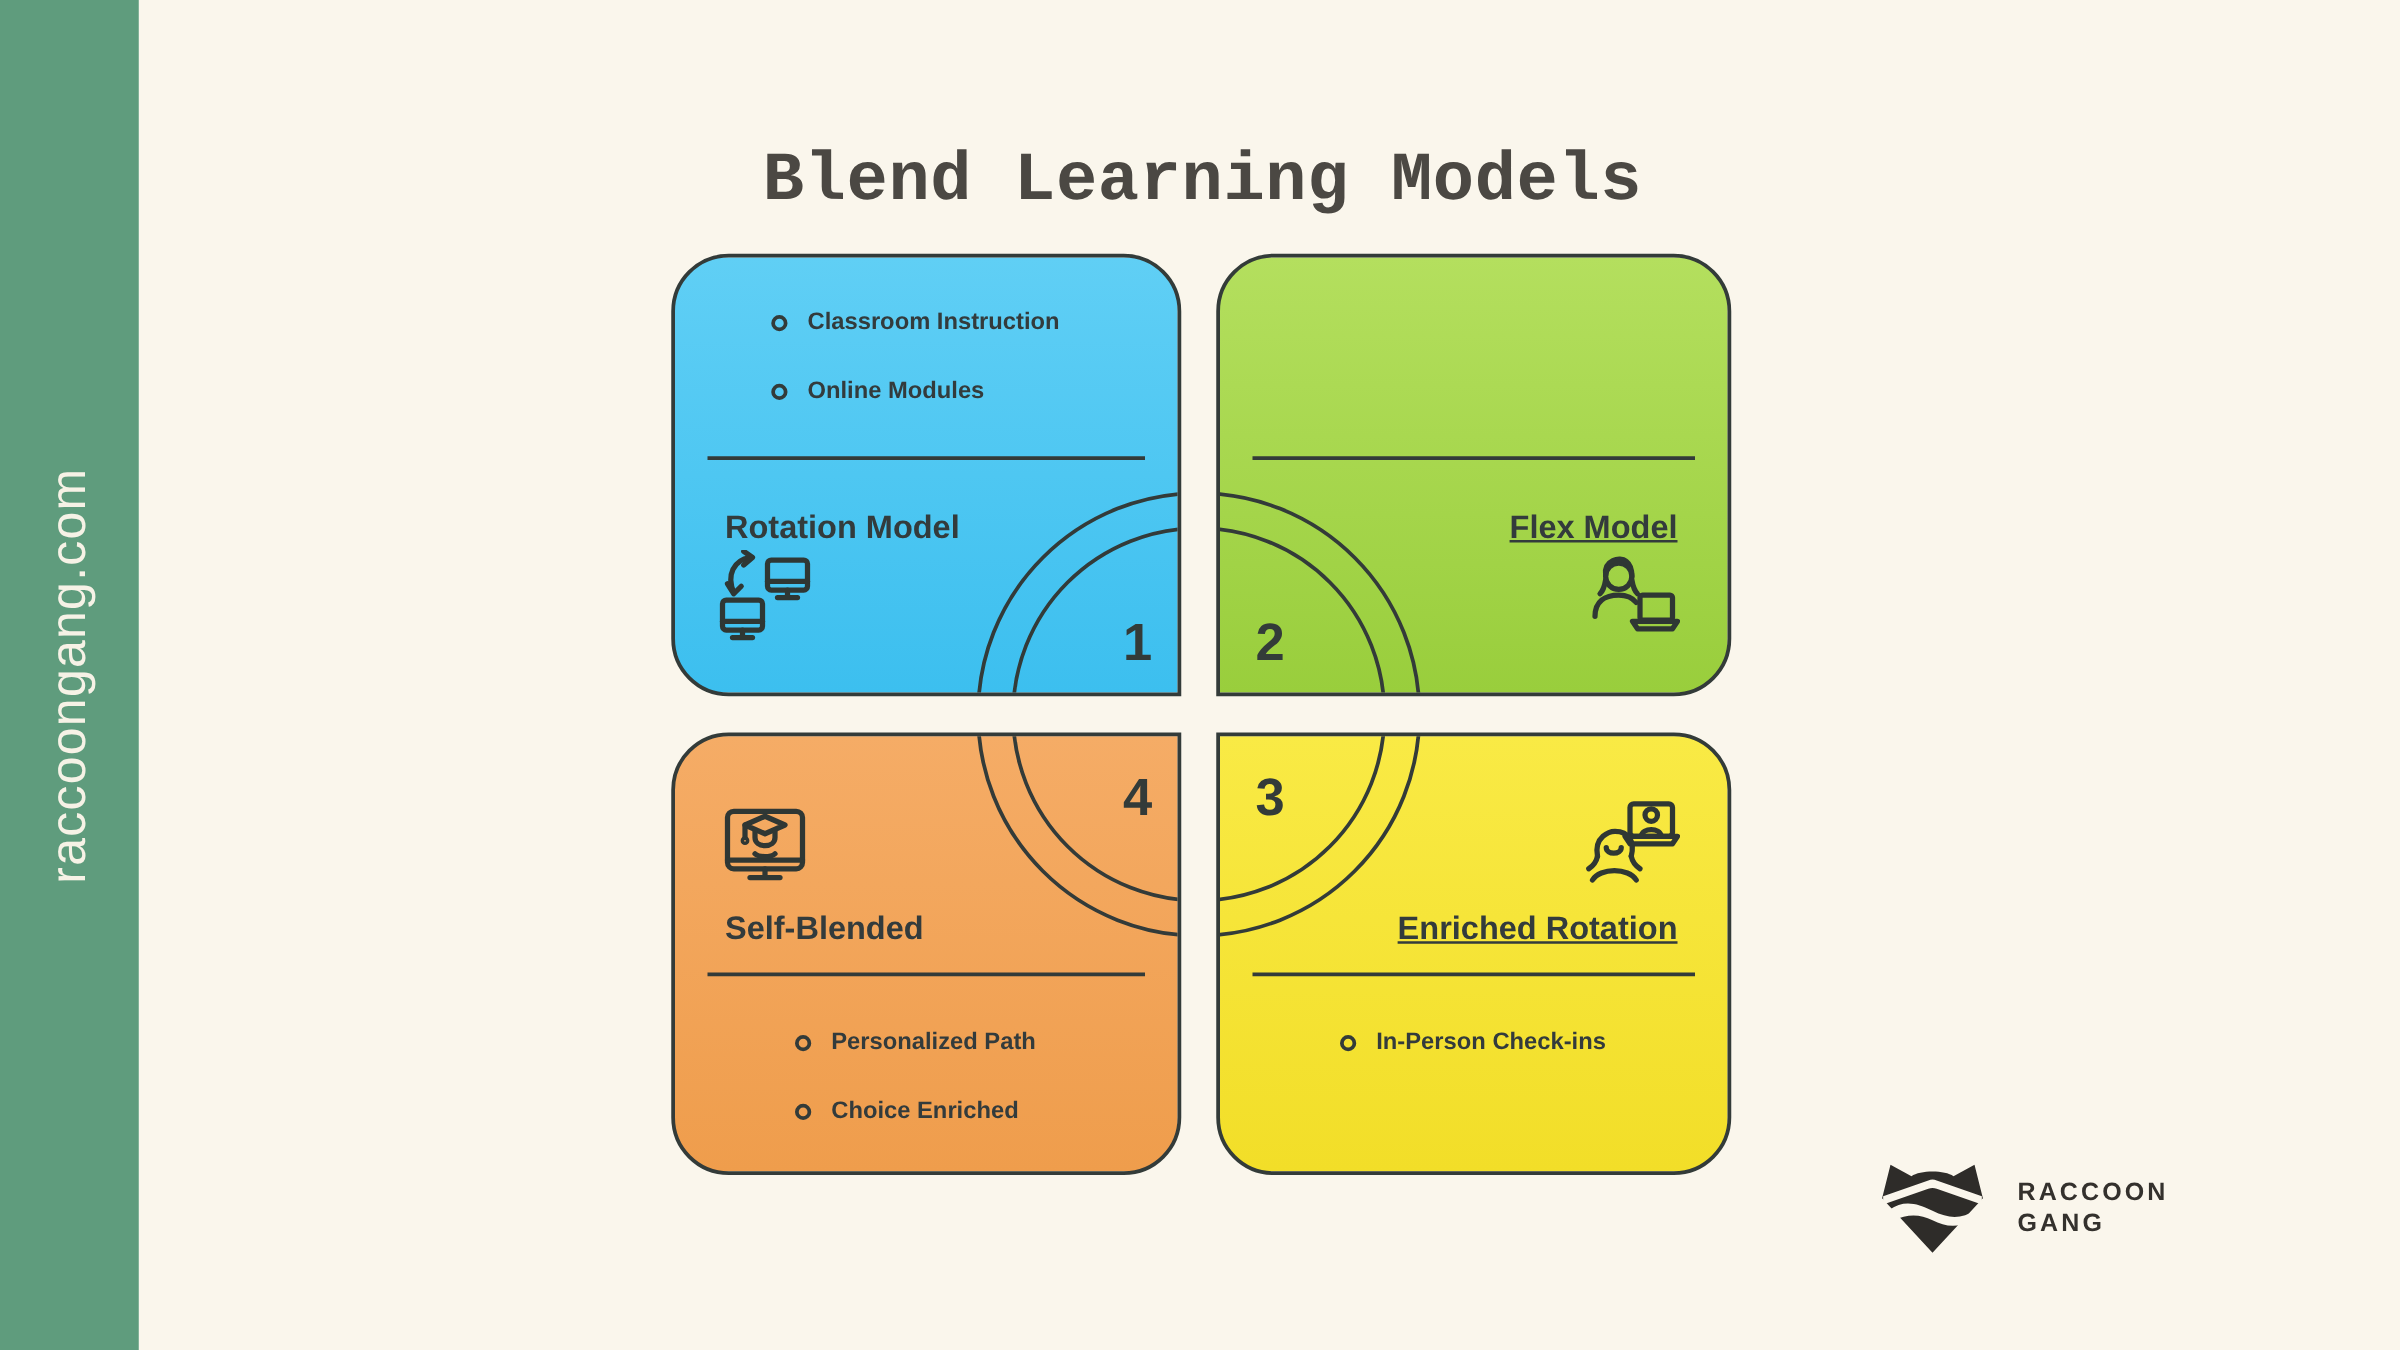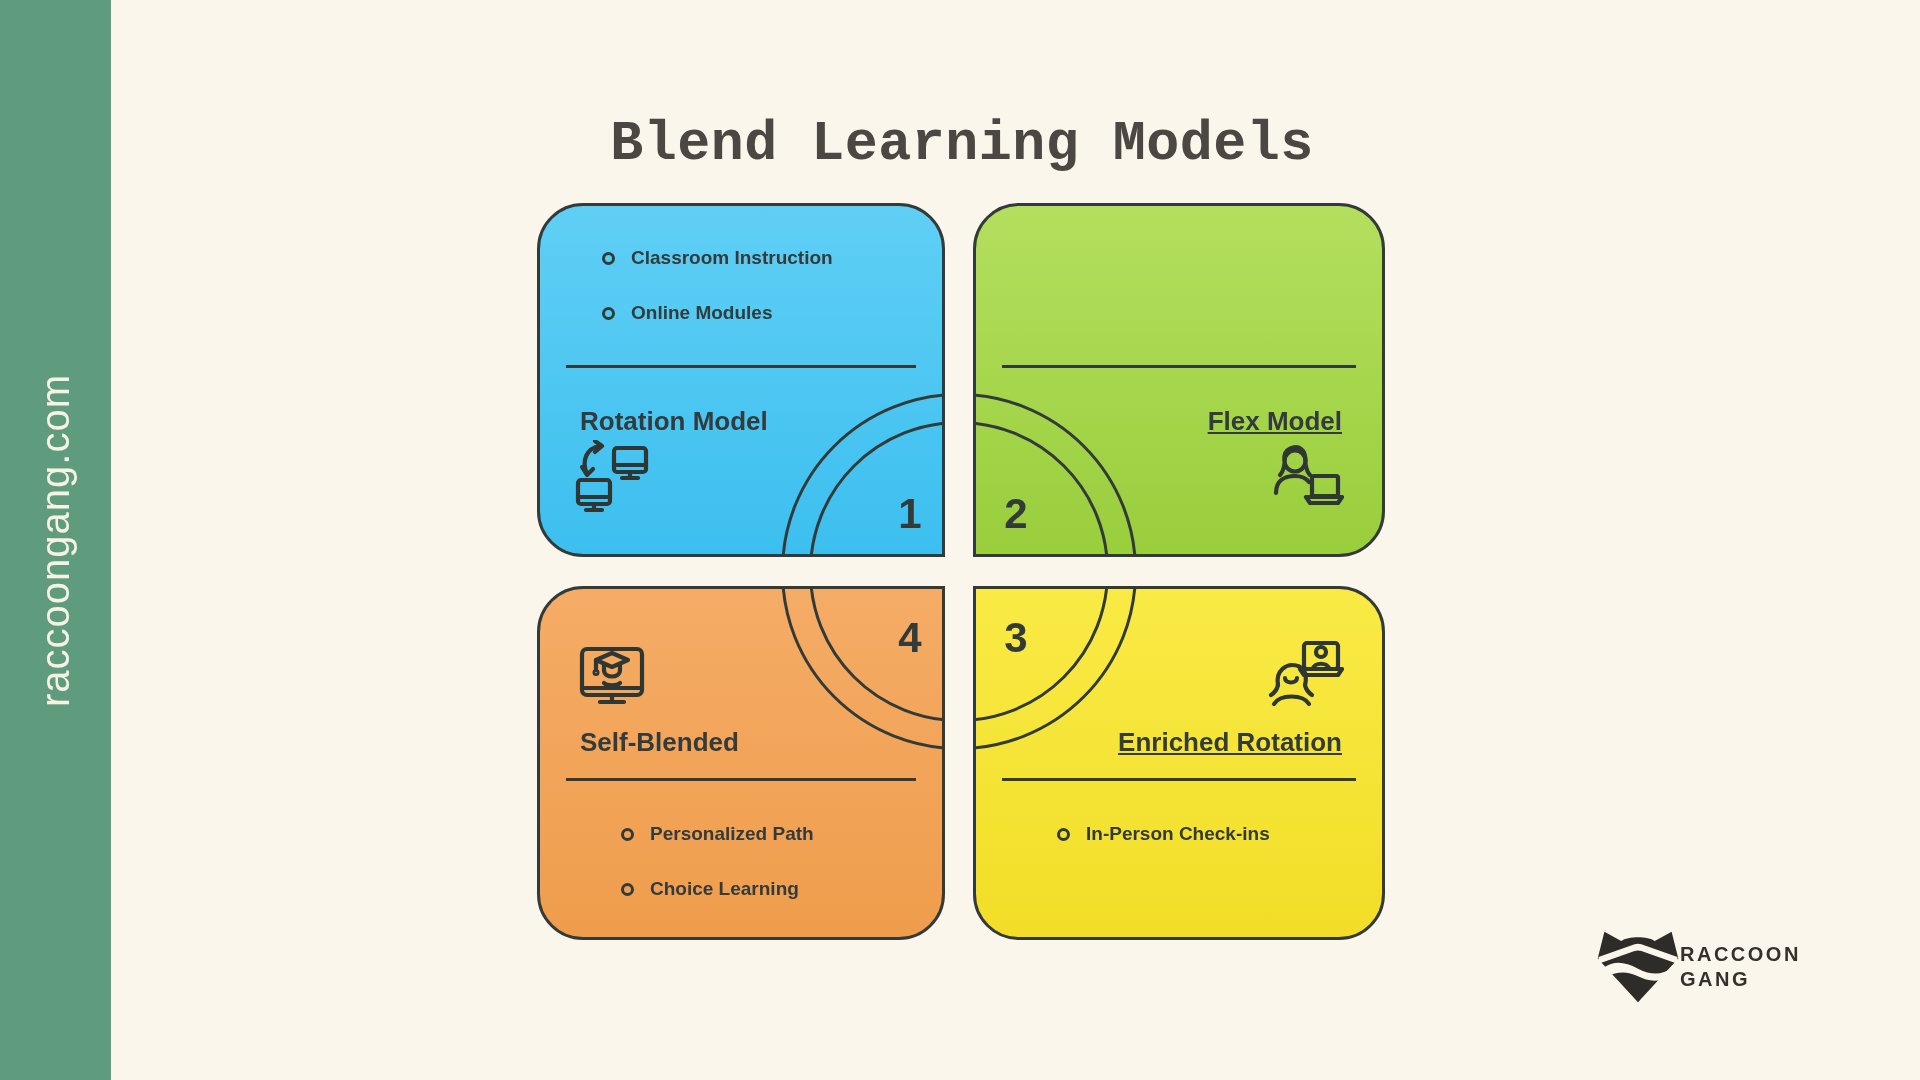--- a/index.html
+++ b/index.html
@@ -32,21 +32,21 @@
   .card.q-enriched{left:973px;top:586px;width:412px;border-radius:0 46px 46px 46px;}
   
   .ring{position:absolute;border:3px solid #333B39;border-radius:50%;box-sizing:border-box;}
   .ring.outer{width:356px;height:356px;}
   .ring.inner{width:300px;height:300px;}
   .q-rotation .ring.outer{left:241px;top:187px;} .q-rotation .ring.inner{left:269px;top:215px;}
   .q-flex .ring.outer{left:-195px;top:187px;}   .q-flex .ring.inner{left:-167px;top:215px;}
   .q-selfblended .ring.outer{left:241px;top:-195px;} .q-selfblended .ring.inner{left:269px;top:-167px;}
   .q-enriched .ring.outer{left:-195px;top:-195px;}   .q-enriched .ring.inner{left:-167px;top:-167px;}
   
-  .bullets{position:absolute;left:2px;right:0;}
+  .bullets{position:absolute;left:17px;right:0;}
   .bullets.pos-top{top:40px;}
   .bullets.pos-bottom{top:233px;margin-left:19px;}
   .bullet{display:flex;align-items:center;gap:16px;padding-left:60px;height:24px;margin-bottom:31px;}
   .bullet-dot{flex:0 0 auto;width:7px;height:7px;border:3px solid #333B39;border-radius:50%;}
   .bullet-label{font-size:19px;font-weight:bold;color:#333B3C;}
   .divider{position:absolute;left:26px;right:26px;height:3px;background:#333B39;}
   .divider.pos-top{top:159px;}
   .divider.pos-bottom{top:189px;}
   .card-title{position:absolute;font-size:26px;font-weight:bold;color:#333B3C;}
   .card-title.t-top{top:200px;}
@@ -57,21 +57,21 @@
   .card-icon.t-top{top:234px;}
   .card-icon.t-bottom{top:48px;}
   .card-icon.a-left{left:34px;}
   .card-icon.a-right{right:38px;}
   .q-number{position:absolute;width:44px;font-size:42px;font-weight:bold;color:#333B39;text-align:center;line-height:44px;}
   .q-number.n-top{top:286px;}
   .q-number.n-bottom{top:27px;}
   .q-number.n-innerleft{left:18px;}
   .q-number.n-innerright{left:348px;}
   
-  .logo{position:absolute;left:1596px;top:930px;display:flex;align-items:center;}
+  .logo{position:absolute;left:1504px;top:930px;display:flex;align-items:center;gap:26px;}
   .logo-glyph{width:84px;height:74px;}
   .logo-text{font-size:20px;font-weight:bold;letter-spacing:2.5px;color:#34312D;line-height:1.25;}
   
   .ic{stroke:#2F3734;fill:none;stroke-width:4.2;stroke-linecap:round;stroke-linejoin:round;}
 </style>
 </head>
 <body>
 
 <div class="stage">
 
@@ -147,21 +147,21 @@
     </svg>
     <div class="card-title t-bottom a-left">Self-Blended</div>
     <div class="divider pos-bottom"></div>
     <div class="bullets pos-bottom">
       <div class="bullet">
         <span class="bullet-dot"></span>
         <span class="bullet-label">Personalized Path</span>
       </div>
       <div class="bullet">
         <span class="bullet-dot"></span>
-        <span class="bullet-label">Choice Learning</span>
+        <span class="bullet-label">Choice Enriched</span>
       </div>
     </div>
     <div class="q-number n-bottom n-innerright">4</div>
   </div>
 
   <div class="card q-enriched" style="background: linear-gradient(rgb(249, 234, 69), rgb(242, 222, 40));">
     <div class="ring outer"></div>
     <div class="ring inner"></div>
     <svg class="card-icon t-bottom a-right" viewBox="0 0 76 76">
       <rect class="ic" x="36" y="6" width="34" height="26" rx="3"></rect>

